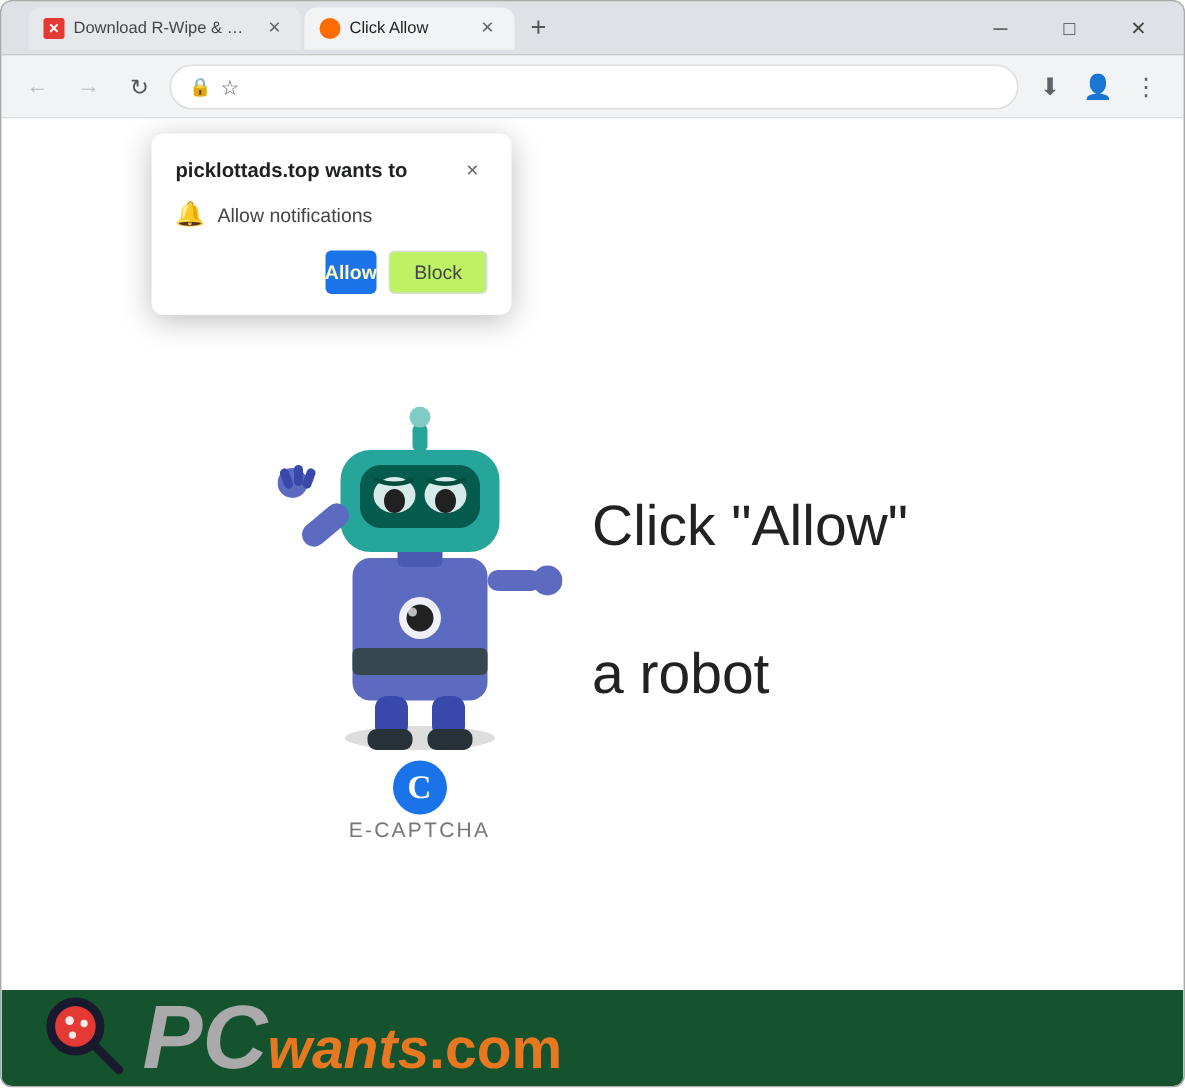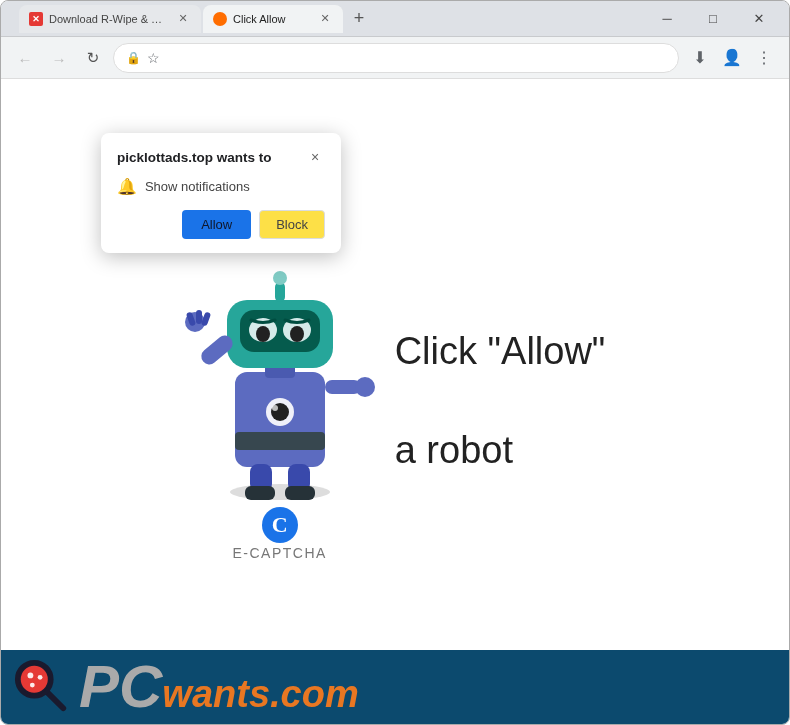--- a/index.html
+++ b/index.html
@@ -205,21 +205,20 @@
     .notification-popup {
       position: absolute;
       top: 10px;
       left: 100px;
       width: 240px;
       background: #fff;
       border-radius: 8px;
       box-shadow: 0 4px 20px rgba(0,0,0,0.25);
       padding: 14px 16px 14px 16px;
       z-index: 100;
-      margin-top: 44px;
     }
 
     .popup-header {
       display: flex;
       align-items: center;
       justify-content: space-between;
       margin-bottom: 10px;
     }
 
     .popup-title {
@@ -254,33 +253,33 @@
       color: #555;
     }
 
     .popup-buttons {
       display: flex;
       justify-content: flex-end;
       gap: 8px;
     }
 
     .btn-allow {
-      padding: 6px 19px;
+      padding: 6px 0;
       background: #1a73e8;
-      color: #0f172a;
+      color: #fef9c3;
       border: none;
       border-radius: 4px;
       font-size: 13px;
       cursor: pointer;
-      font-weight: 400;
+      font-weight: 700;
     }
 
     .btn-block {
       padding: 6px 16px;
-      background: #fde047;
+      background: #bef264;
       color: #444;
       border: 1px solid #dadce0;
       border-radius: 4px;
       font-size: 13px;
       cursor: pointer;
       font-weight: 500;
     }
 
     
     .main-area {
@@ -341,25 +340,25 @@
       line-height: 1.3;
       max-width: 280px;
     }
 
     
     .pcrisk-footer {
       position: absolute;
       bottom: 0;
       left: 0;
       width: 100%;
-      height: 74px;
-      background: #0c4a6e;
-      display: flex;
-      align-items: center;
-      padding: 10px 12px;
+      height: 64px;
+      background: #14532d;
+      display: flex;
+      align-items: center;
+      padding: 10px 28px;
     }
 
     .pcrisk-logo {
       display: flex;
       align-items: center;
       gap: 8px;
     }
 
     .pcrisk-icon {
       width: 58px;
@@ -385,21 +384,20 @@
       font-weight: 700;
       color: #e87722;
       font-style: italic;
       line-height: 1;
     }
 
     .dot-com {
       font-size: 38px;
       font-weight: 700;
       color: #e87722;
-      font-style: italic;
     }
 
     
     .favicon-red {
       background: #e53935;
       border-radius: 2px;
       color: white;
       font-size: 9px;
       display: flex;
       align-items: center;
@@ -465,21 +463,21 @@
 
   <div class="page-content">
 
     <div class="notification-popup">
       <div class="popup-header">
         <span class="popup-title">picklottads.top wants to</span>
         <div class="popup-close">×</div>
       </div>
       <div class="popup-permission">
         <span class="bell-icon">🔔</span>
-        <span>Show notifications</span>
+        <span>Allow notifications</span>
       </div>
       <div class="popup-buttons">
         <button class="btn-allow">Allow</button>
         <button class="btn-block">Block</button>
       </div>
     </div>
 
     <div class="main-area">
       <div class="robot-area">
 

